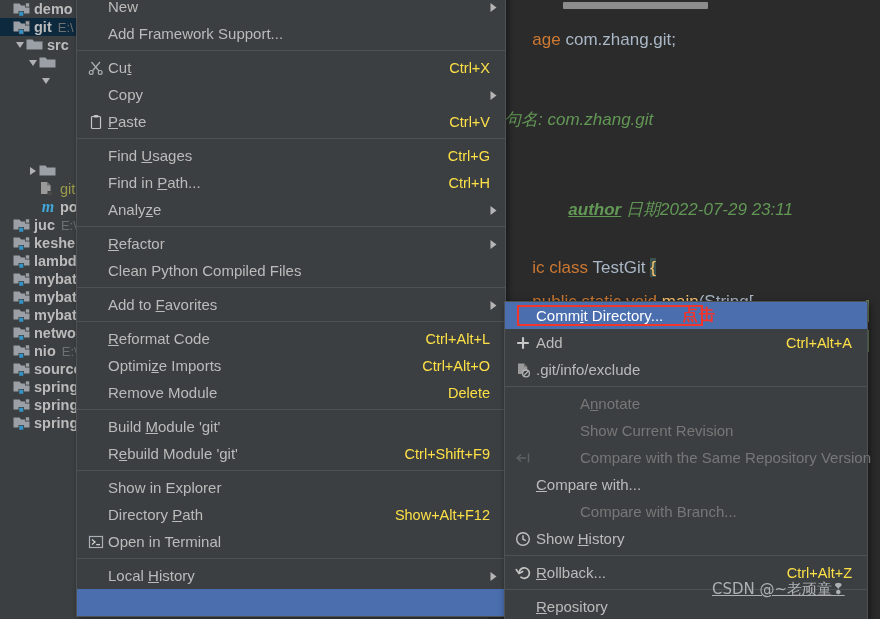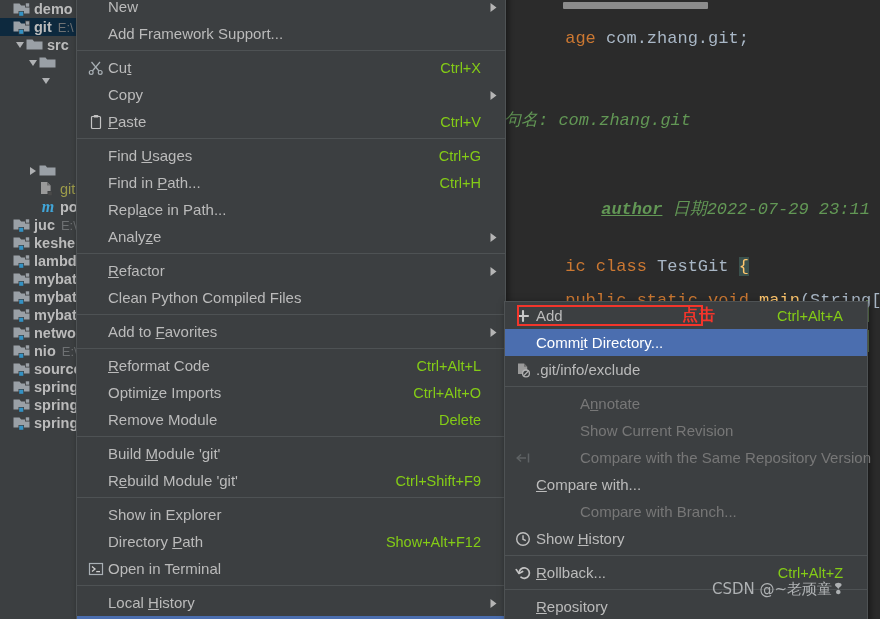--- a/index.html
+++ b/index.html
@@ -96,21 +96,21 @@
   }
   #gutter {
     position: absolute;
     left: 0; top: 0;
     width: 14px; height: 619px;
     background: #313335;
   }
   .code-line {
     position: absolute;
     left: 16px;
-    font-family: Liberation Mono, monospace;
+    font-family: Liberation Sans, sans-serif;
     font-size: 17px;
     white-space: pre;
   }
   .kw { color: #cc7832; }
   .pl { color: #a9b7c6; }
   .cmt { color: #629755; font-style: italic; text-align: right; }
   .cmt-u { color: #629755; font-style: italic; text-decoration: underline; font-weight: bold; margin-left: 36px;}
   .brace-hl { background: #3b514d; color: #ffc66d; }
   .fn { color: #ffc66d; }
   .gutter-mark {
@@ -154,23 +154,23 @@
     flex: 0 0 25px;
     width: 25px; height: 18px;
     display: flex;
     align-items: center;
     justify-content: center;
   }
   .mi-icon svg { display: block; }
   .mi-label { flex: 1 1 auto; white-space: nowrap; }
   .mi-label .mn { text-decoration: underline; }
   .mi-shortcut {
-    color: #84cc16;
+    color: #fde047;
     font-size: 14.5px;
-    padding-right: 24px;
+    padding-right: 15px;
     white-space: nowrap;
   }
   .mi-arrow {
     position: absolute;
     right: 8px;
     top: 50%;
     transform: translateY(-50%);
   }
   .menu-sep {
     height: 1px;
@@ -210,20 +210,21 @@
   }
 
   
   #watermark {
     position: absolute;
     left: 712px; top: 580px;
     color: #aeb1b3;
     font-size: 15px;
     white-space: nowrap;
     font-family: "DejaVu Sans", sans-serif;
+    text-decoration: underline;
   }
 </style>
 </head>
 <body>
 
 <div id="screen">
 
   <div id="editor">
     <div id="gutter">
       <div class="gutter-mark" style="top:140px">
@@ -561,24 +562,20 @@
         <span class="mi-label">Find <span class="mn">U</span>sages</span>
         <span class="mi-shortcut">Ctrl+G</span>
       </div>
       <div class="menu-item">
         <span class="mi-icon"></span>
         <span class="mi-label">Find in <span class="mn">P</span>ath...</span>
         <span class="mi-shortcut">Ctrl+H</span>
       </div>
       <div class="menu-item">
         <span class="mi-icon"></span>
-        <span class="mi-label">Repl<span class="mn">a</span>ce in Path...</span>
-      </div>
-      <div class="menu-item">
-        <span class="mi-icon"></span>
         <span class="mi-label">Analy<span class="mn">z</span>e</span>
         <span class="mi-arrow"><svg width="7" height="10" viewBox="0 0 7 10">
             <polygon points="0.5,0.5 6.5,5 0.5,9.5" fill="#b5b5b5"></polygon>
           </svg></span>
       </div>
       <div class="menu-sep"></div>
       <div class="menu-item">
         <span class="mi-icon"></span>
         <span class="mi-label"><span class="mn">R</span>efactor</span>
         <span class="mi-arrow"><svg width="7" height="10" viewBox="0 0 7 10">
@@ -648,35 +645,35 @@
         <span class="mi-icon"></span>
         <span class="mi-label">Local <span class="mn">H</span>istory</span>
         <span class="mi-arrow"><svg width="7" height="10" viewBox="0 0 7 10">
             <polygon points="0.5,0.5 6.5,5 0.5,9.5" fill="#b5b5b5"></polygon>
           </svg></span>
       </div>
       <div class="menu-item highlight"></div>
     </div>
 
   <div id="git-submenu">
+      <div class="menu-item highlight">
+        <span class="mi-icon"></span>
+        <span class="mi-label">Comm<span class="mn">i</span>t Directory...</span>
+      </div>
       <div class="menu-item">
         <span class="mi-icon">
           <svg width="16" height="16" viewBox="0 0 16 16">
             <g stroke="#c7c7c7" stroke-width="2.1" stroke-linecap="round">
               <line x1="8" y1="3" x2="8" y2="13"></line>
               <line x1="3" y1="8" x2="13" y2="8"></line>
             </g>
           </svg>
         </span>
         <span class="mi-label">Add</span>
         <span class="mi-shortcut">Ctrl+Alt+A</span>
-      </div>
-      <div class="menu-item highlight">
-        <span class="mi-icon"></span>
-        <span class="mi-label">Comm<span class="mn">i</span>t Directory...</span>
       </div>
       <div class="menu-item">
         <span class="mi-icon">
           <svg width="16" height="16" viewBox="0 0 16 16">
             <path d="M3 1.5h6l3.2 3.2V12H3z" fill="#9a9a9a"></path>
             <path d="M9 1.5l3.2 3.2H9z" fill="#6f6f6f"></path>
             <circle cx="11" cy="11.4" r="3.4" fill="#3c3f41" stroke="#b4b4b4" stroke-width="1.3"></circle>
             <line x1="8.8" y1="13.6" x2="13.2" y2="9.2" stroke="#b4b4b4" stroke-width="1.3"></line>
           </svg>
         </span>

